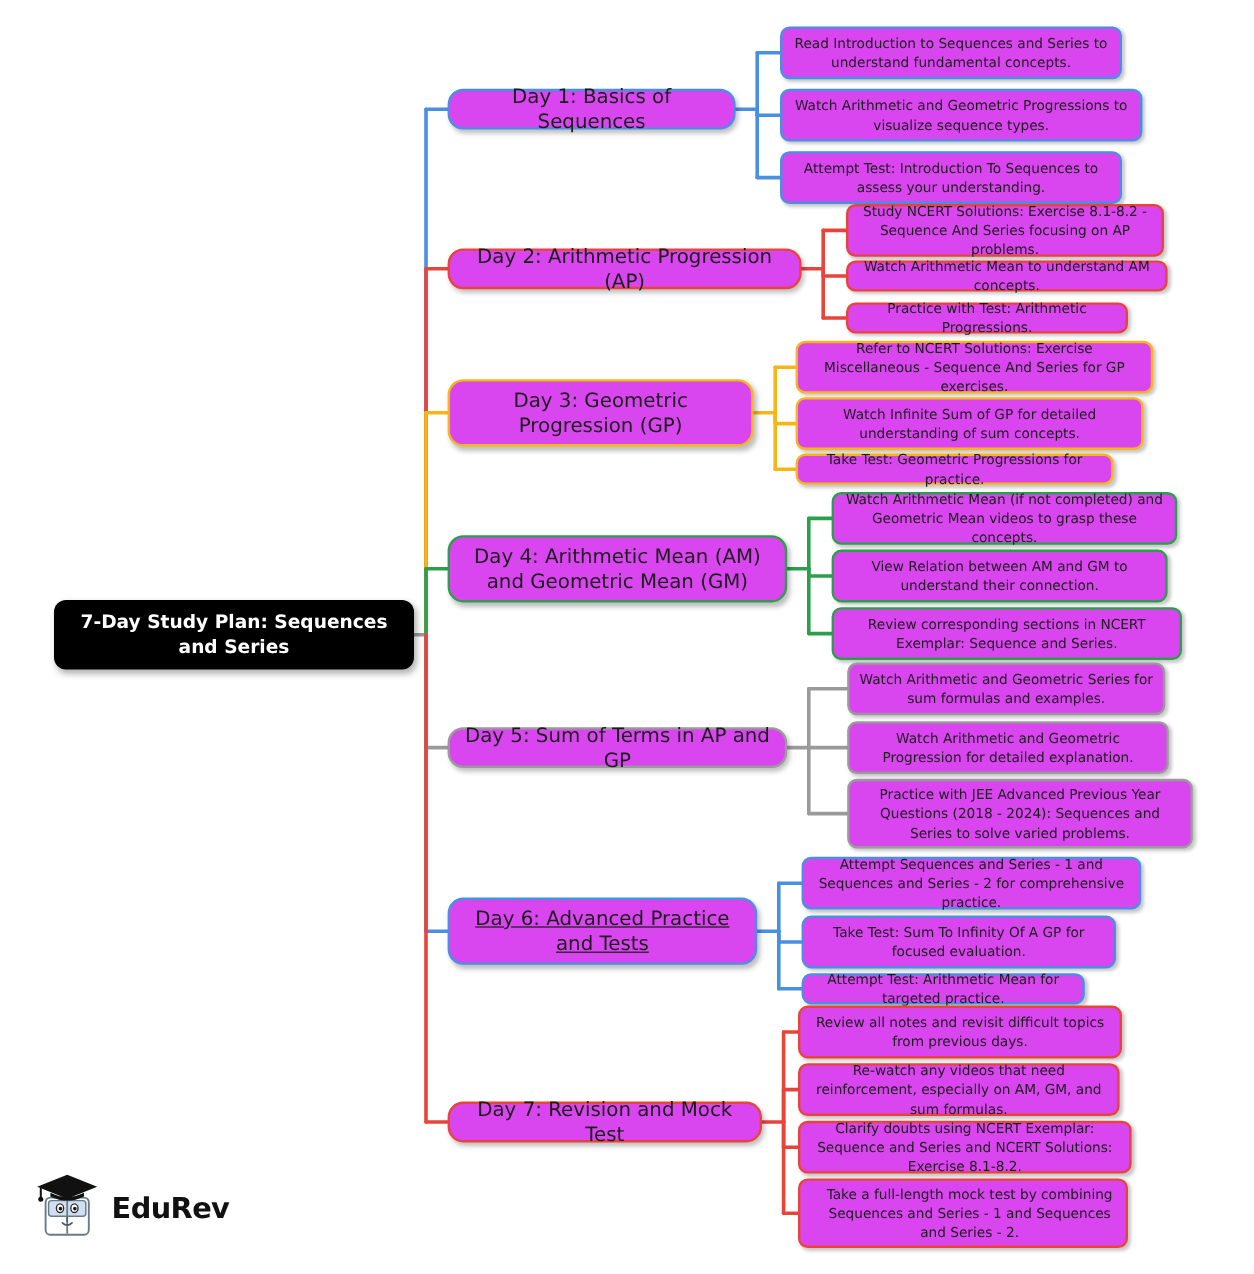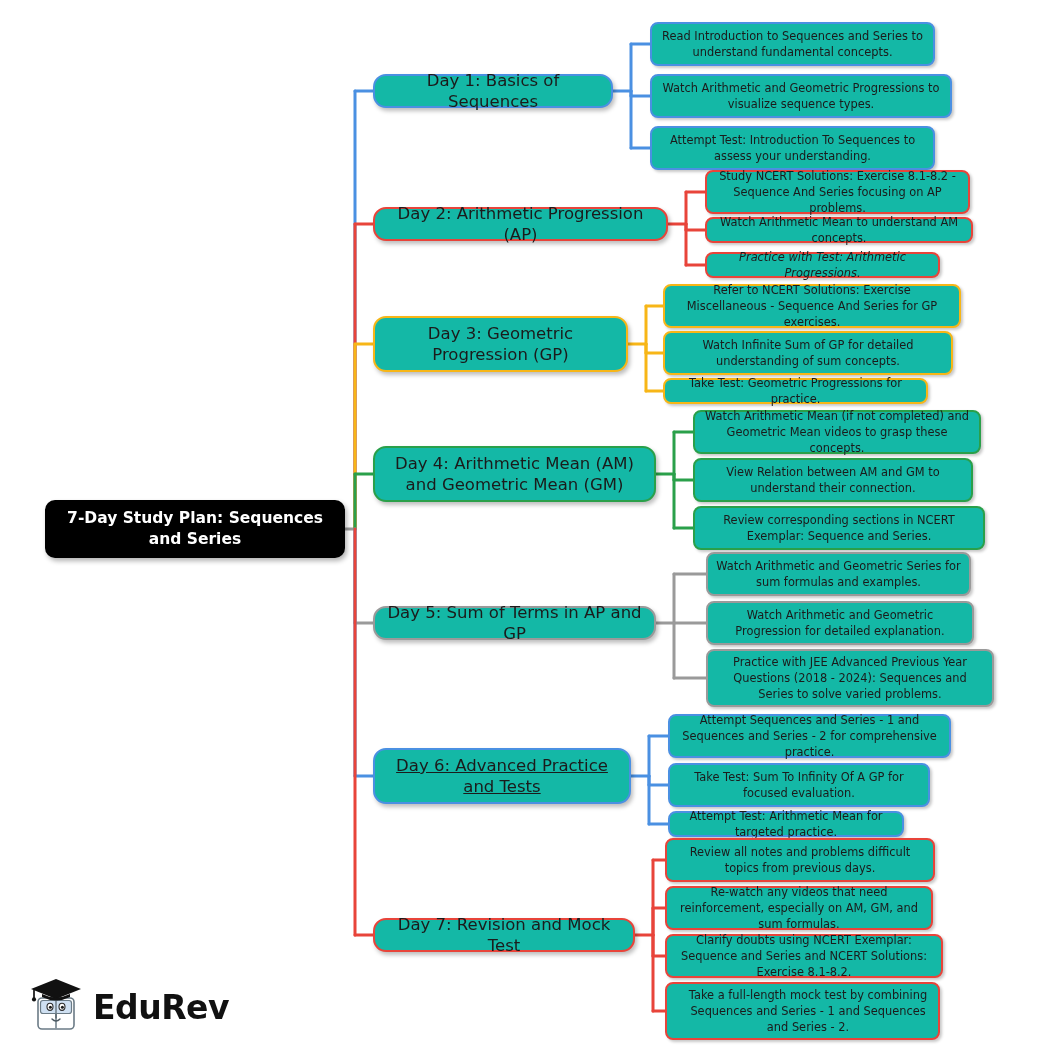--- a/index.html
+++ b/index.html
@@ -11,21 +11,21 @@
     overflow:hidden;
   }
   #mindmap{position:absolute;left:0;top:0;width:1045px;height:1062px;}
   svg#links{position:absolute;left:0;top:0;width:1045px;height:1062px;pointer-events:none;}
 
   .node{
     position:absolute;
     box-sizing:border-box;
     display:flex;align-items:center;justify-content:center;
     text-align:center;
-    background:#14b8a6;
+    background:#d946ef;
     z-index:2;
   }
 
   
   .root{
     background:#000000;
     color:#ffffff;
     border-radius:10px;
     font-weight:bold;
     font-size:15.5px;
@@ -62,21 +62,21 @@
   .logo{
     position:absolute;
     left:28px;top:975px;
     display:flex;align-items:center;gap:9px;
     z-index:3;
   }
   .logo-mark{position:relative;width:56px;height:64px;}
   .logo-word{
     font-family:"DejaVu Sans", sans-serif;
     font-weight:bold;
-    font-size:33px;
+    font-size:24px;
     letter-spacing:-.5px;
     color:#111111;
   }
 </style>
 </head>
 <body>
 
 <div id="mindmap">
   <svg id="links">
       <path d="M345 529 L355 529" stroke="#9a9a9a" stroke-width="3" fill="none" stroke-linecap="round"></path>
@@ -192,21 +192,21 @@
     </div>
     <div class="node day" style="left: 373px; top: 207px; width: 295px; height: 34px; border-color: rgb(232, 68, 58);">
       <span>Day 2: Arithmetic Progression (AP)</span>
     </div>
     <div class="node leaf" style="left: 705px; top: 170px; width: 265px; height: 44px; border-color: rgb(232, 68, 58);">
       <span>Study NCERT Solutions: Exercise 8.1-8.2 - Sequence And Series focusing on AP problems.</span>
     </div>
     <div class="node leaf" style="left: 705px; top: 217px; width: 268px; height: 26px; border-color: rgb(232, 68, 58);">
       <span>Watch Arithmetic Mean to understand AM concepts.</span>
     </div>
-    <div class="node leaf" style="left: 705px; top: 252px; width: 235px; height: 26px; border-color: rgb(232, 68, 58); font-style: italic;">
+    <div class="node leaf" style="left: 705px; top: 252px; width: 235px; height: 26px; border-color: rgb(232, 68, 58);">
       <span>Practice with Test: Arithmetic Progressions.</span>
     </div>
     <div class="node day" style="left: 373px; top: 316px; width: 255px; height: 56px; border-color: rgb(247, 182, 23);">
       <span>Day 3: Geometric Progression (GP)</span>
     </div>
     <div class="node leaf" style="left: 663px; top: 284px; width: 298px; height: 44px; border-color: rgb(247, 182, 23);">
       <span>Refer to NCERT Solutions: Exercise Miscellaneous - Sequence And Series for GP exercises.</span>
     </div>
     <div class="node leaf" style="left: 663px; top: 331px; width: 290px; height: 44px; border-color: rgb(247, 182, 23);">
       <span>Watch Infinite Sum of GP for detailed understanding of sum concepts.</span>
@@ -247,21 +247,21 @@
     <div class="node leaf" style="left: 668px; top: 763px; width: 262px; height: 44px; border-color: rgb(74, 144, 226);">
       <span>Take Test: Sum To Infinity Of A GP for focused evaluation.</span>
     </div>
     <div class="node leaf" style="left: 668px; top: 811px; width: 236px; height: 26px; border-color: rgb(74, 144, 226);">
       <span>Attempt Test: Arithmetic Mean for targeted practice.</span>
     </div>
     <div class="node day" style="left: 373px; top: 918px; width: 262px; height: 34px; border-color: rgb(232, 68, 58);">
       <span>Day 7: Revision and Mock Test</span>
     </div>
     <div class="node leaf" style="left: 665px; top: 838px; width: 270px; height: 44px; border-color: rgb(232, 68, 58);">
-      <span>Review all notes and problems difficult topics from previous days.</span>
+      <span>Review all notes and revisit difficult topics from previous days.</span>
     </div>
     <div class="node leaf" style="left: 665px; top: 886px; width: 268px; height: 44px; border-color: rgb(232, 68, 58);">
       <span>Re-watch any videos that need reinforcement, especially on AM, GM, and sum formulas.</span>
     </div>
     <div class="node leaf" style="left: 665px; top: 934px; width: 278px; height: 44px; border-color: rgb(232, 68, 58); justify-content: flex-end;">
       <span>Clarify doubts using NCERT Exemplar: Sequence and Series and NCERT Solutions: Exercise 8.1-8.2.</span>
     </div>
     <div class="node leaf" style="left: 665px; top: 982px; width: 275px; height: 58px; border-color: rgb(232, 68, 58); padding-left: 19px;">
       <span>Take a full-length mock test by combining Sequences and Series - 1 and Sequences and Series - 2.</span>
     </div>

